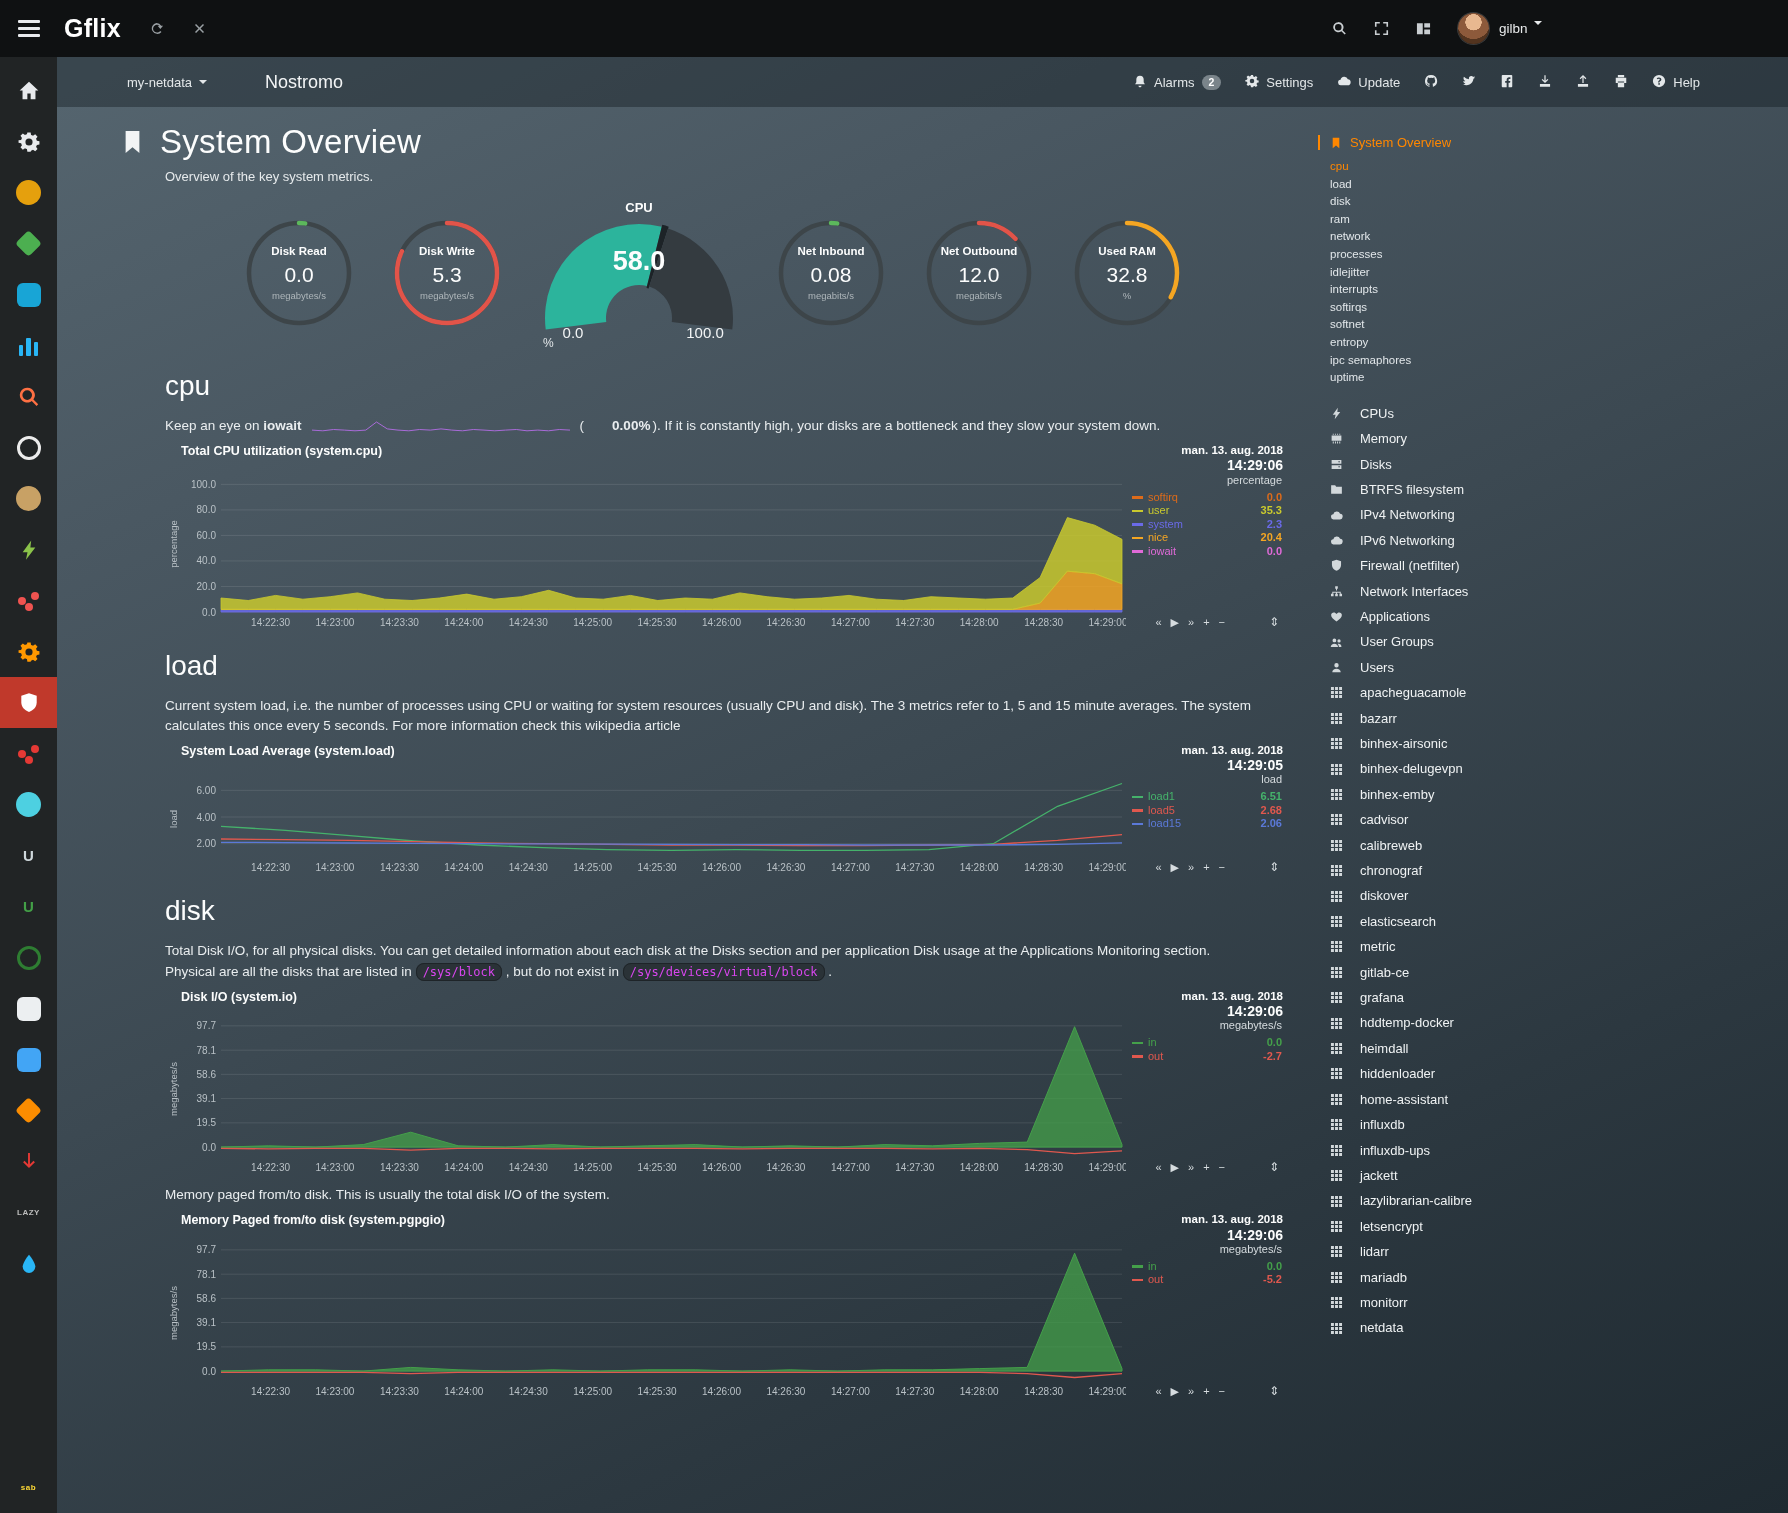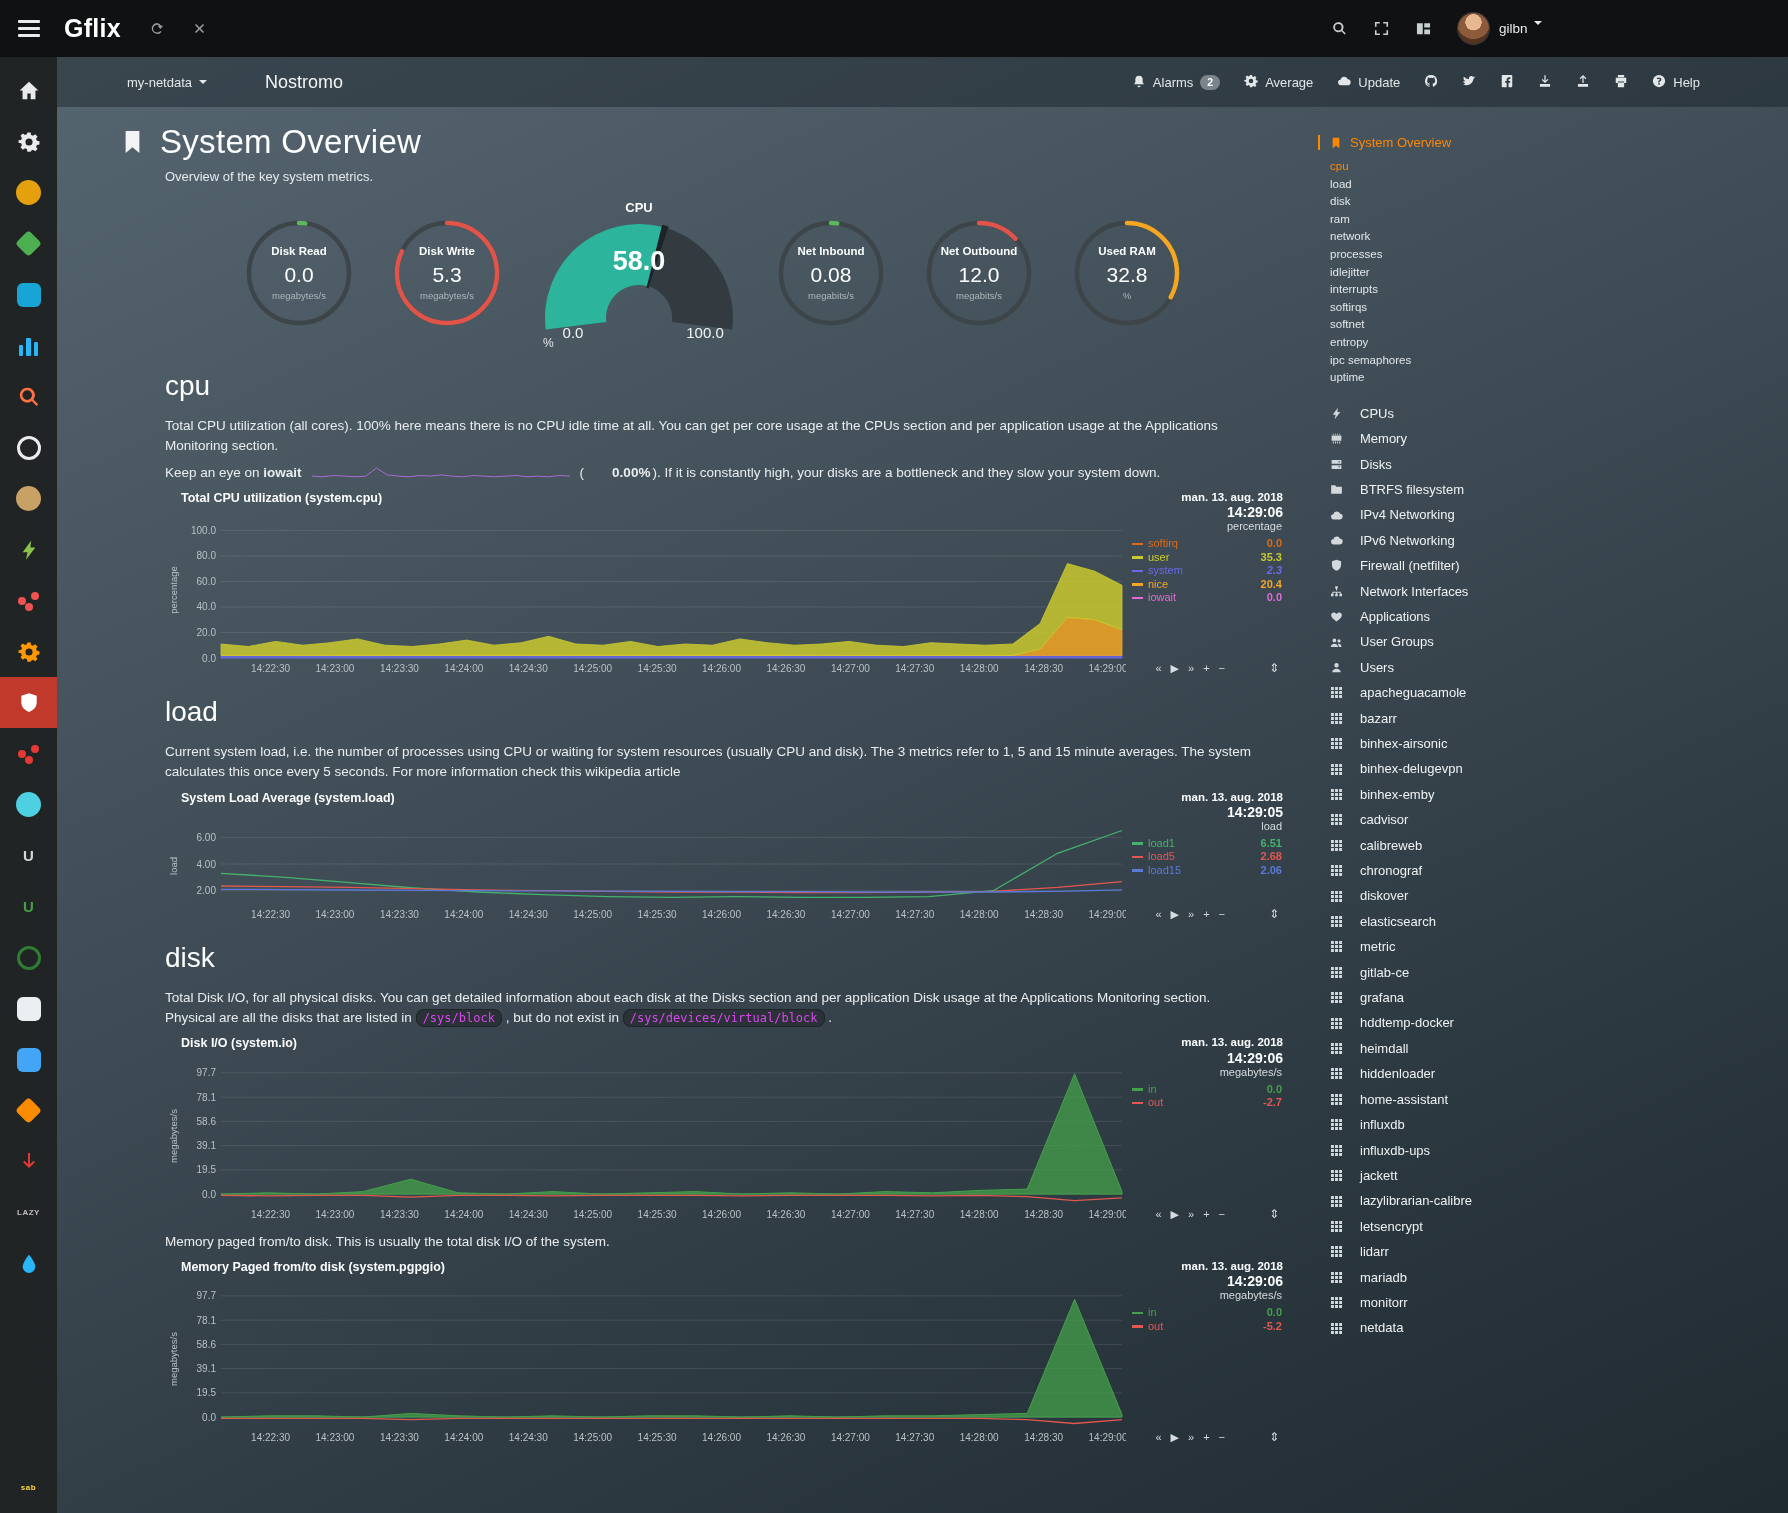--- a/index.html
+++ b/index.html
@@ -264,21 +264,21 @@
         <span><svg viewBox="0 0 16 16" width="16" height="16" fill="currentColor">
               <path d="M8 15.2c1 0 1.8-.7 1.9-1.7H6.1c.1 1 .9 1.7 1.9 1.7zm5.6-3.5H2.4l1.4-2.2V6.3A4.3 4.3 0 0 1 8 2a4.3 4.3 0 0 1 4.2 4.3v3.2z"></path>
             </svg></span>
         <span>Alarms</span>
         <span class="badge">2</span>
       </div>
       <div class="nd-item">
         <span><svg viewBox="0 0 16 16" width="16" height="16" fill="currentColor">
               <path fill-rule="evenodd" d="M6.8 1h2.4l.3 1.9c.5.1 1 .3 1.4.6l1.6-1.1 1.7 1.7-1.1 1.6c.3.4.5.9.6 1.4l1.9.3v2.4l-1.9.3c-.1.5-.3 1-.6 1.4l1.1 1.6-1.7 1.7-1.6-1.1c-.4.3-.9.5-1.4.6L9.2 15H6.8l-.3-1.9c-.5-.1-1-.3-1.4-.6l-1.6 1.1-1.7-1.7 1.1-1.6c-.3-.4-.5-.9-.6-1.4L.4 8.6V6.8l1.9-.3c.1-.5.3-1 .6-1.4L1.8 3.5l1.7-1.7 1.6 1.1c.4-.3.9-.5 1.4-.6zM8 5.4A2.6 2.6 0 1 0 8 10.6 2.6 2.6 0 0 0 8 5.4z"></path>
             </svg></span>
-        <span>Average</span>
+        <span>Settings</span>
       </div>
       <div class="nd-item">
         <span><svg viewBox="0 0 16 16" width="16" height="16" fill="currentColor">
               <path d="M4.6 12.8a3.1 3.1 0 0 1-.5-6.2A4.3 4.3 0 0 1 12.4 5.9a3 3 0 0 1-.5 6.9z"></path>
             </svg></span>
         <span>Update</span>
       </div>
       <div class="nd-item">
           <span><svg viewBox="0 0 16 16" width="16" height="16" fill="currentColor">
               <path d="M8 1a7 7 0 0 0-2.2 13.6c.3 0 .5-.1.5-.3v-1.2c-2 .4-2.4-.9-2.4-.9-.3-.8-.8-1-.8-1-.6-.4.1-.4.1-.4.7 0 1.1.8 1.1.8.6 1.1 1.7.8 2.1.6 0-.5.2-.8.4-1-1.5-.2-3.2-.8-3.2-3.5 0-.8.3-1.4.8-1.9-.1-.2-.3-.9 0-1.9 0 0 .6-.2 2 .7a6.7 6.7 0 0 1 3.6 0c1.4-.9 2-.7 2-.7.3 1 .1 1.7 0 1.9.5.5.8 1.1.8 1.9 0 2.7-1.7 3.3-3.2 3.5.3.2.5.6.5 1.2v1.8c0 .2.2.3.5.3A7 7 0 0 0 8 1z"></path>
@@ -373,21 +373,20 @@
         <div class="gauge-sm"><svg width="116" height="116">
             <circle cx="58" cy="58" r="50" fill="none" stroke="#3D4549" stroke-width="4.5"></circle>
             <circle cx="58" cy="58" r="50" fill="none" stroke="#F5A623" stroke-width="4.5" stroke-linecap="round" stroke-dasharray="103.67255756846318 314.1592653589793" transform="rotate(-90 58 58)"></circle>
             <text x="58" y="40" text-anchor="middle" fill="#FCFDFD" font-size="11.5" font-weight="bold">Used RAM</text>
             <text x="58" y="67" text-anchor="middle" fill="#FCFDFD" font-size="21">32.8</text>
             <text x="58" y="84" text-anchor="middle" fill="#AEB6BA" font-size="9.5">%</text>
           </svg></div>
       </div>
 
     <h2>cpu</h2>
-    <p class="para">Total CPU utilization (all cores). 100% here means there is no CPU idle time at all. You can get per core usage at the CPUs section and per application usage at the Applications Monitoring section.</p>
     <p class="para">
       <span>Keep an eye on </span><b>iowait</b><span class="spark" id="spark-iowait"><svg width="258" height="13">
             <polyline points="0.0,10.1 10.8,10.8 21.5,9.5 32.3,10.1 43.0,10.8 53.8,10.1 64.5,2.0 75.3,8.9 86.0,10.1 96.8,10.8 107.5,9.5 118.3,10.1 129.0,8.9 139.8,10.1 150.5,10.8 161.3,9.5 172.0,10.1 182.8,10.8 193.5,10.1 204.3,9.5 215.0,10.8 225.8,10.1 236.5,10.8 247.3,9.5 258.0,10.1 " fill="none" stroke="#A86BD8" stroke-width="1"></polyline>
           </svg></span><span>(</span><b class="sv">0.00%</b><span>). If it is constantly high, your disks are a bottleneck and they slow your system down.</span>
     </p>
     <div id="chart-cpu">
         <div class="chart-block">
           <div class="chart-head">
             <span class="chart-title">Total CPU utilization (system.cpu)</span>
             <div class="chart-date">
@@ -438,21 +437,21 @@
                 <span class="leg-val" style="color: rgb(221, 107, 26);">0.0</span>
               </div>
               <div class="leg-row">
                 <span class="leg-swatch" style="background: rgb(201, 201, 46);"></span>
                 <span class="leg-name" style="color: rgb(201, 201, 46);">user</span>
                 <span class="leg-val" style="color: rgb(201, 201, 46);">35.3</span>
               </div>
               <div class="leg-row">
                 <span class="leg-swatch" style="background: rgb(106, 106, 232);"></span>
                 <span class="leg-name" style="color: rgb(106, 106, 232);">system</span>
-                <span class="leg-val" style="color: rgb(106, 106, 232); font-style: italic;">2.3</span>
+                <span class="leg-val" style="color: rgb(106, 106, 232);">2.3</span>
               </div>
               <div class="leg-row">
                 <span class="leg-swatch" style="background: rgb(245, 166, 35);"></span>
                 <span class="leg-name" style="color: rgb(245, 166, 35);">nice</span>
                 <span class="leg-val" style="color: rgb(245, 166, 35);">20.4</span>
               </div>
               <div class="leg-row">
                 <span class="leg-swatch" style="background: rgb(224, 106, 216);"></span>
                 <span class="leg-name" style="color: rgb(224, 106, 216);">iowait</span>
                 <span class="leg-val" style="color: rgb(224, 106, 216);">0.0</span>

